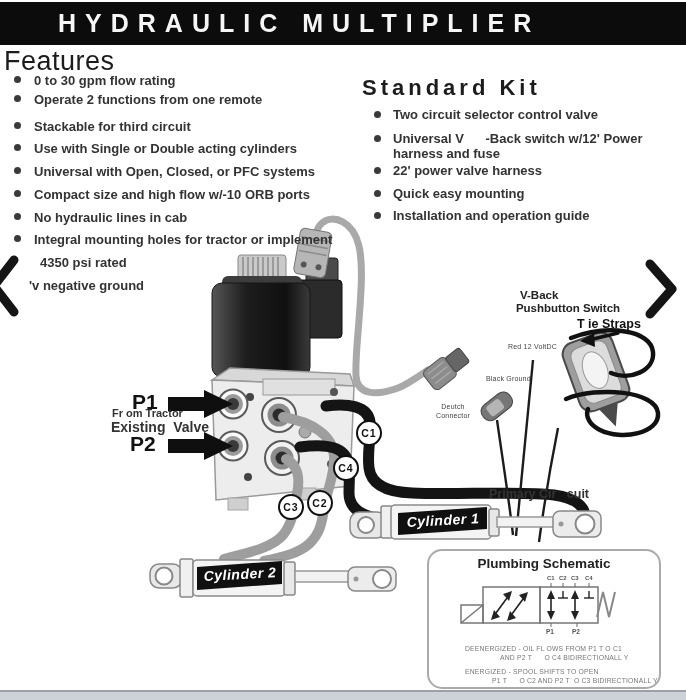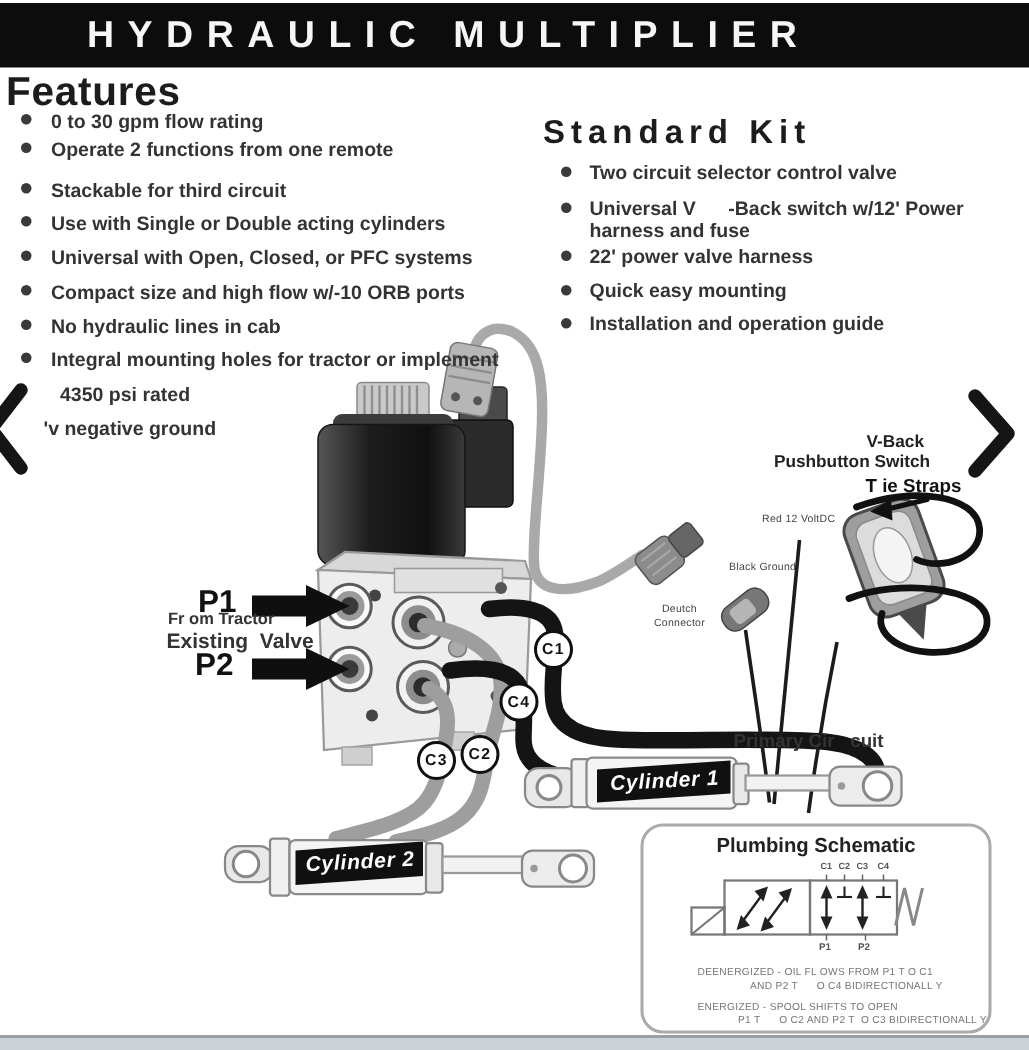--- a/index.html
+++ b/index.html
@@ -3,21 +3,21 @@
 <meta charset="utf-8">
 <style>
   html,body{margin:0;padding:0;background:#fff;}
   .stage{position:relative;width:686px;height:700px;background:#fff;overflow:hidden;
          font-family:"Liberation Sans",sans-serif;color:#2e2e2e;}
   .art{position:absolute;left:0;top:0;}
   .titlebar{position:absolute;left:0;top:2px;width:686px;height:43px;background:#0c0c0c;
             display:flex;align-items:center;}
   .titlebar span{color:#f6f6f6;font-size:25px;font-weight:600;letter-spacing:9px;padding-left:58px;white-space:pre;}
   .lbl{position:absolute;white-space:pre;line-height:1.12;}
-  .h-features{left:4px;top:46px;font-size:27px;font-weight:700;color:#1c1c1c;letter-spacing:0.5px;}
+  .h-features{left:4px;top:46px;font-size:27px;font-weight:400;color:#1c1c1c;letter-spacing:0.5px;}
   .h-kit{left:362px;top:76px;font-size:22px;font-weight:700;color:#1c1c1c;letter-spacing:4px;text-align:center;}
   .feat{position:absolute;left:14px;font-size:13px;font-weight:600;color:#333;white-space:pre;}
   .feat .b{display:inline-block;width:7px;height:7px;border-radius:50%;background:#3a3a3a;margin-right:13px;vertical-align:2px;}
   .feat.nobullet{left:40px;}
   .kit{position:absolute;left:374px;font-size:13px;font-weight:600;color:#333;display:flex;}
   .kit .b{flex:0 0 auto;width:7px;height:7px;border-radius:50%;background:#3a3a3a;margin:4px 12px 0 0;}
   .kit span{white-space:pre-wrap;max-width:252px;display:inline-block;}
   .pnum{font-size:21px;font-weight:800;color:#111;}
   .tiny{font-size:7px;color:#444;letter-spacing:0.2px;}
   .cport{position:absolute;width:26px;height:26px;border-radius:50%;background:#fff;border:2.5px solid #101010;
@@ -260,21 +260,21 @@
   <div class="cport" style="left:356px;top:420px">C1</div>
   <div class="cport" style="left:333px;top:455px">C4</div>
   <div class="cport" style="left:278px;top:494px">C3</div>
   <div class="cport" style="left:307px;top:490px">C2</div>
 
   <div class="banner-txt" style="left:399px;top:512px;width:88px">Cylinder 1</div>
   <div class="banner-txt" style="left:198px;top:566px;width:84px">Cylinder 2</div>
 
   <div class="lbl" style="left:489px;top:487px;font-size:12.5px;font-weight:600;color:#333">Primary Cir   cuit</div>
 
-  <div class="lbl" style="left:520px;top:289px;width:96px;text-align:right;font-size:11.5px;font-weight:600;color:#222">V-Back</div>
+  <div class="lbl" style="left:520px;top:289px;width:96px;text-align:left;font-size:11.5px;font-weight:600;color:#222">V-Back</div>
   <div class="lbl" style="left:505px;top:302px;width:126px;text-align:center;font-size:11.5px;font-weight:600;color:#222">Pushbutton Switch</div>
   <div class="lbl" style="left:577px;top:317px;font-size:12.5px;font-weight:700;color:#111">T ie Straps</div>
   <div class="lbl tiny" style="left:508px;top:343px">Red 12 VoltDC</div>
   <div class="lbl tiny" style="left:486px;top:375px">Black Ground</div>
   <div class="lbl tiny" style="left:430px;top:403px;width:46px;text-align:center">Deutch</div>
   <div class="lbl tiny" style="left:430px;top:412px;width:46px;text-align:center">Connector</div>
 
   <div class="lbl" style="left:458px;top:556px;width:172px;text-align:center;font-size:13.5px;font-weight:700;color:#222">Plumbing Schematic</div>
   <div class="sc-port" style="left:547px;top:575px">C1</div>
   <div class="sc-port" style="left:559px;top:575px">C2</div>

